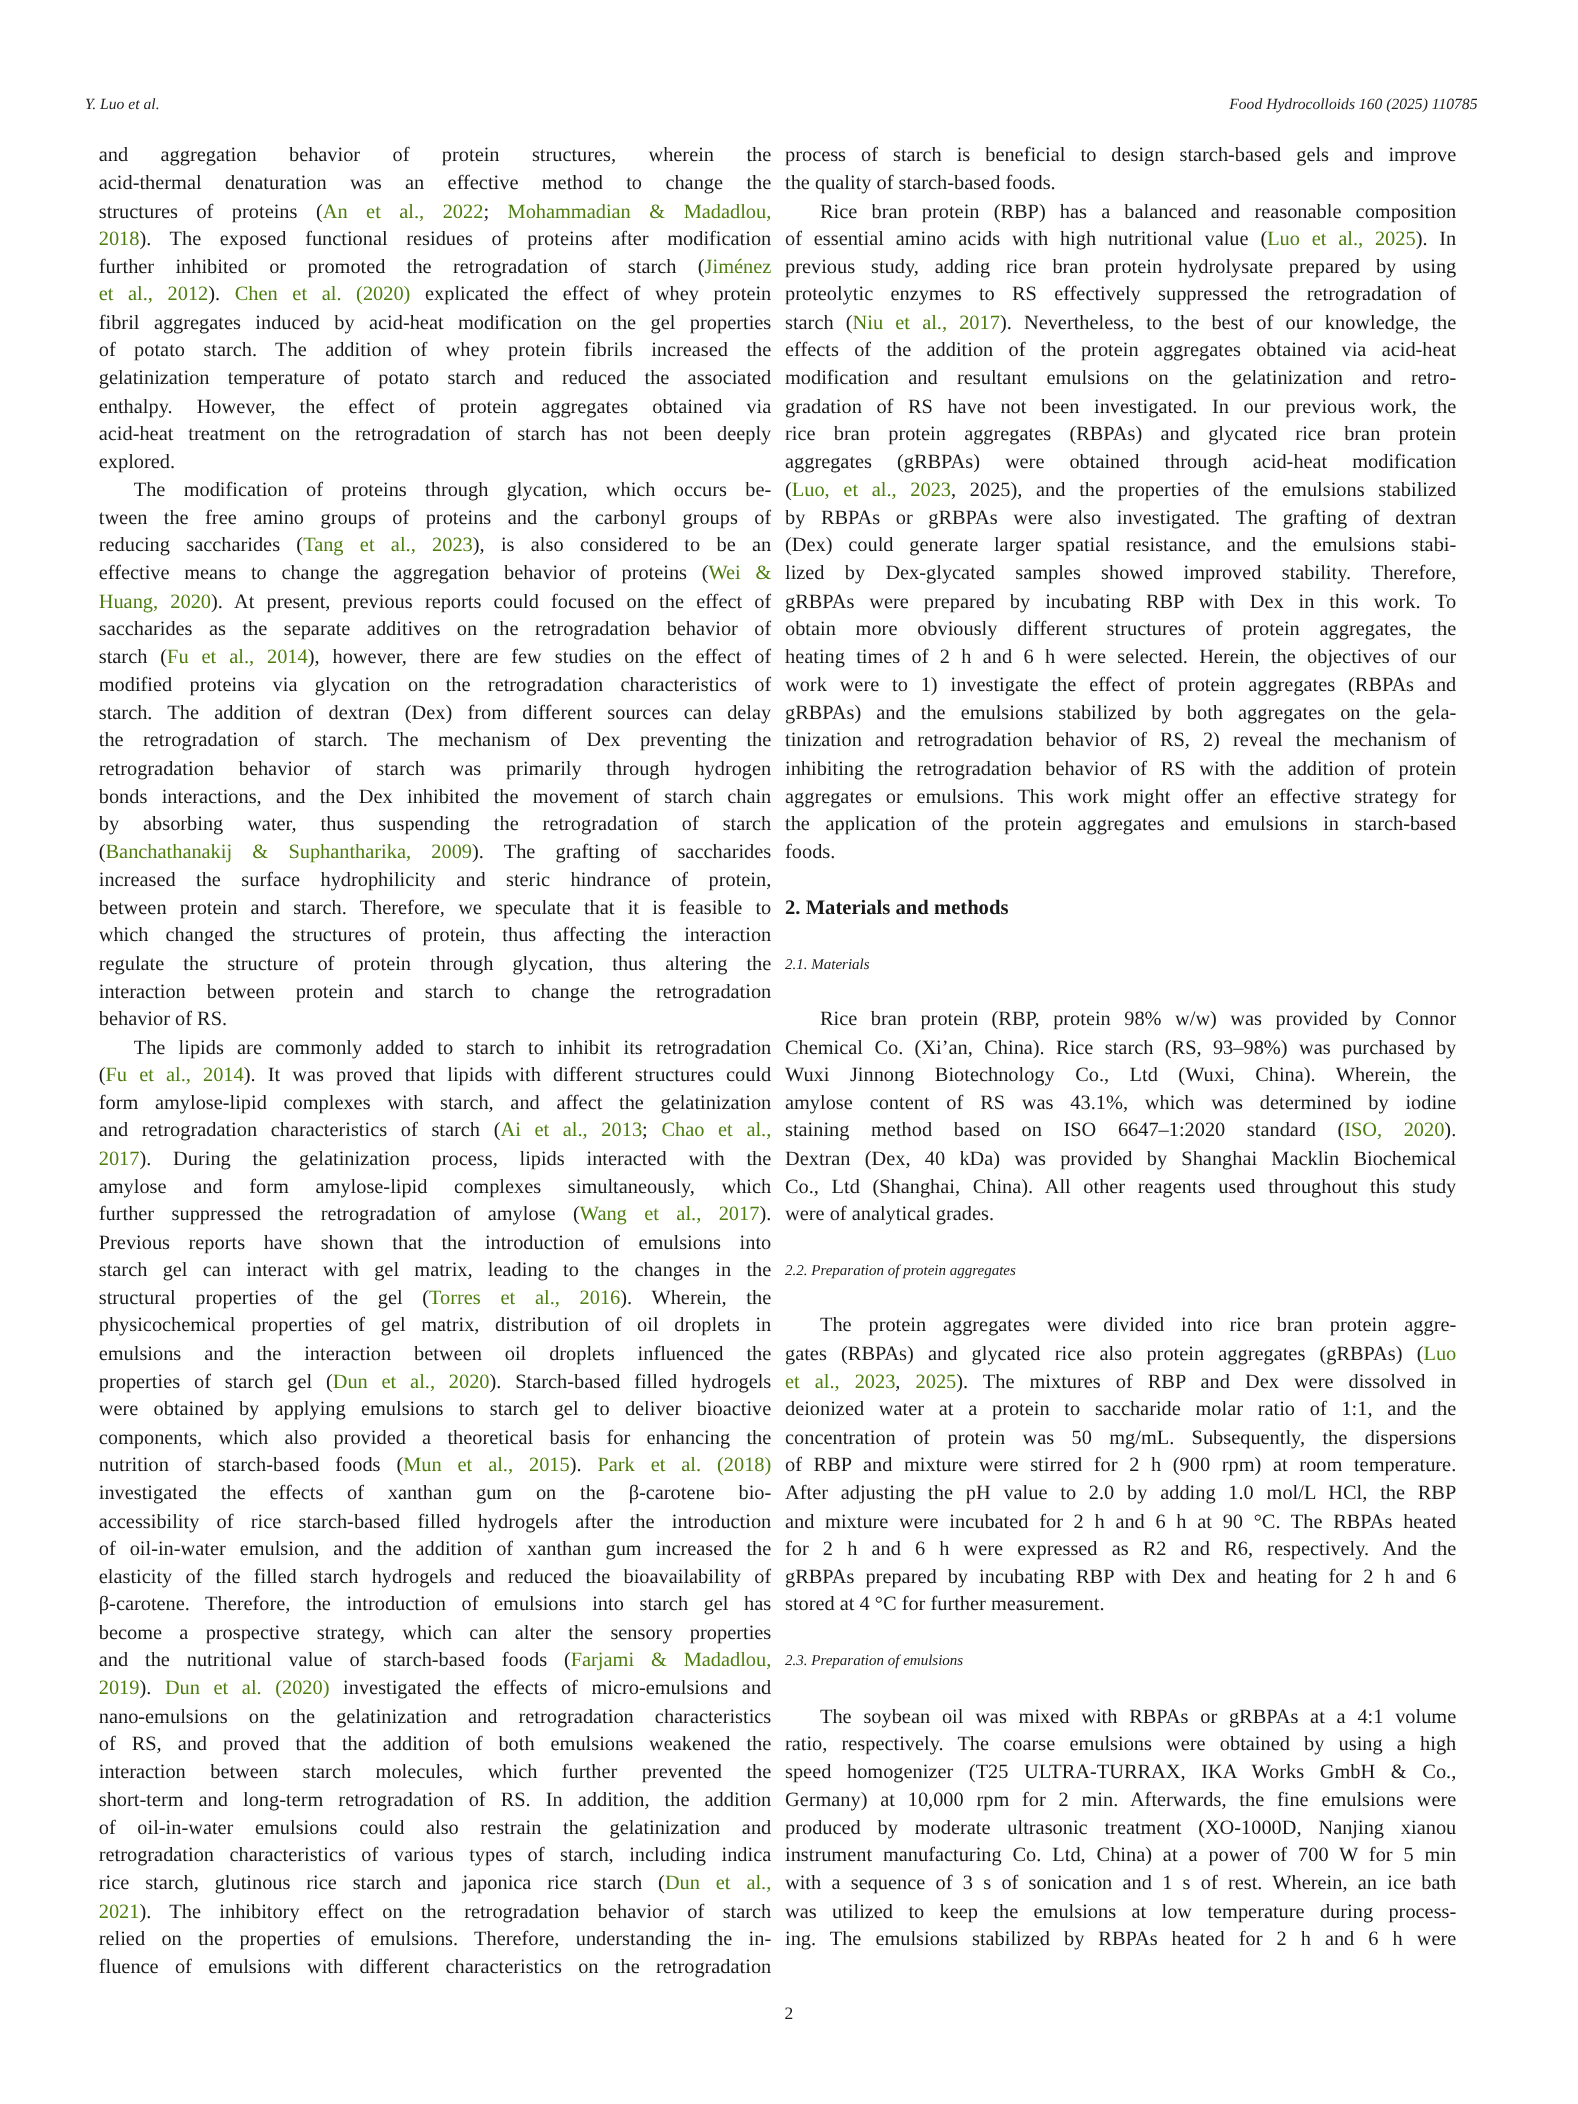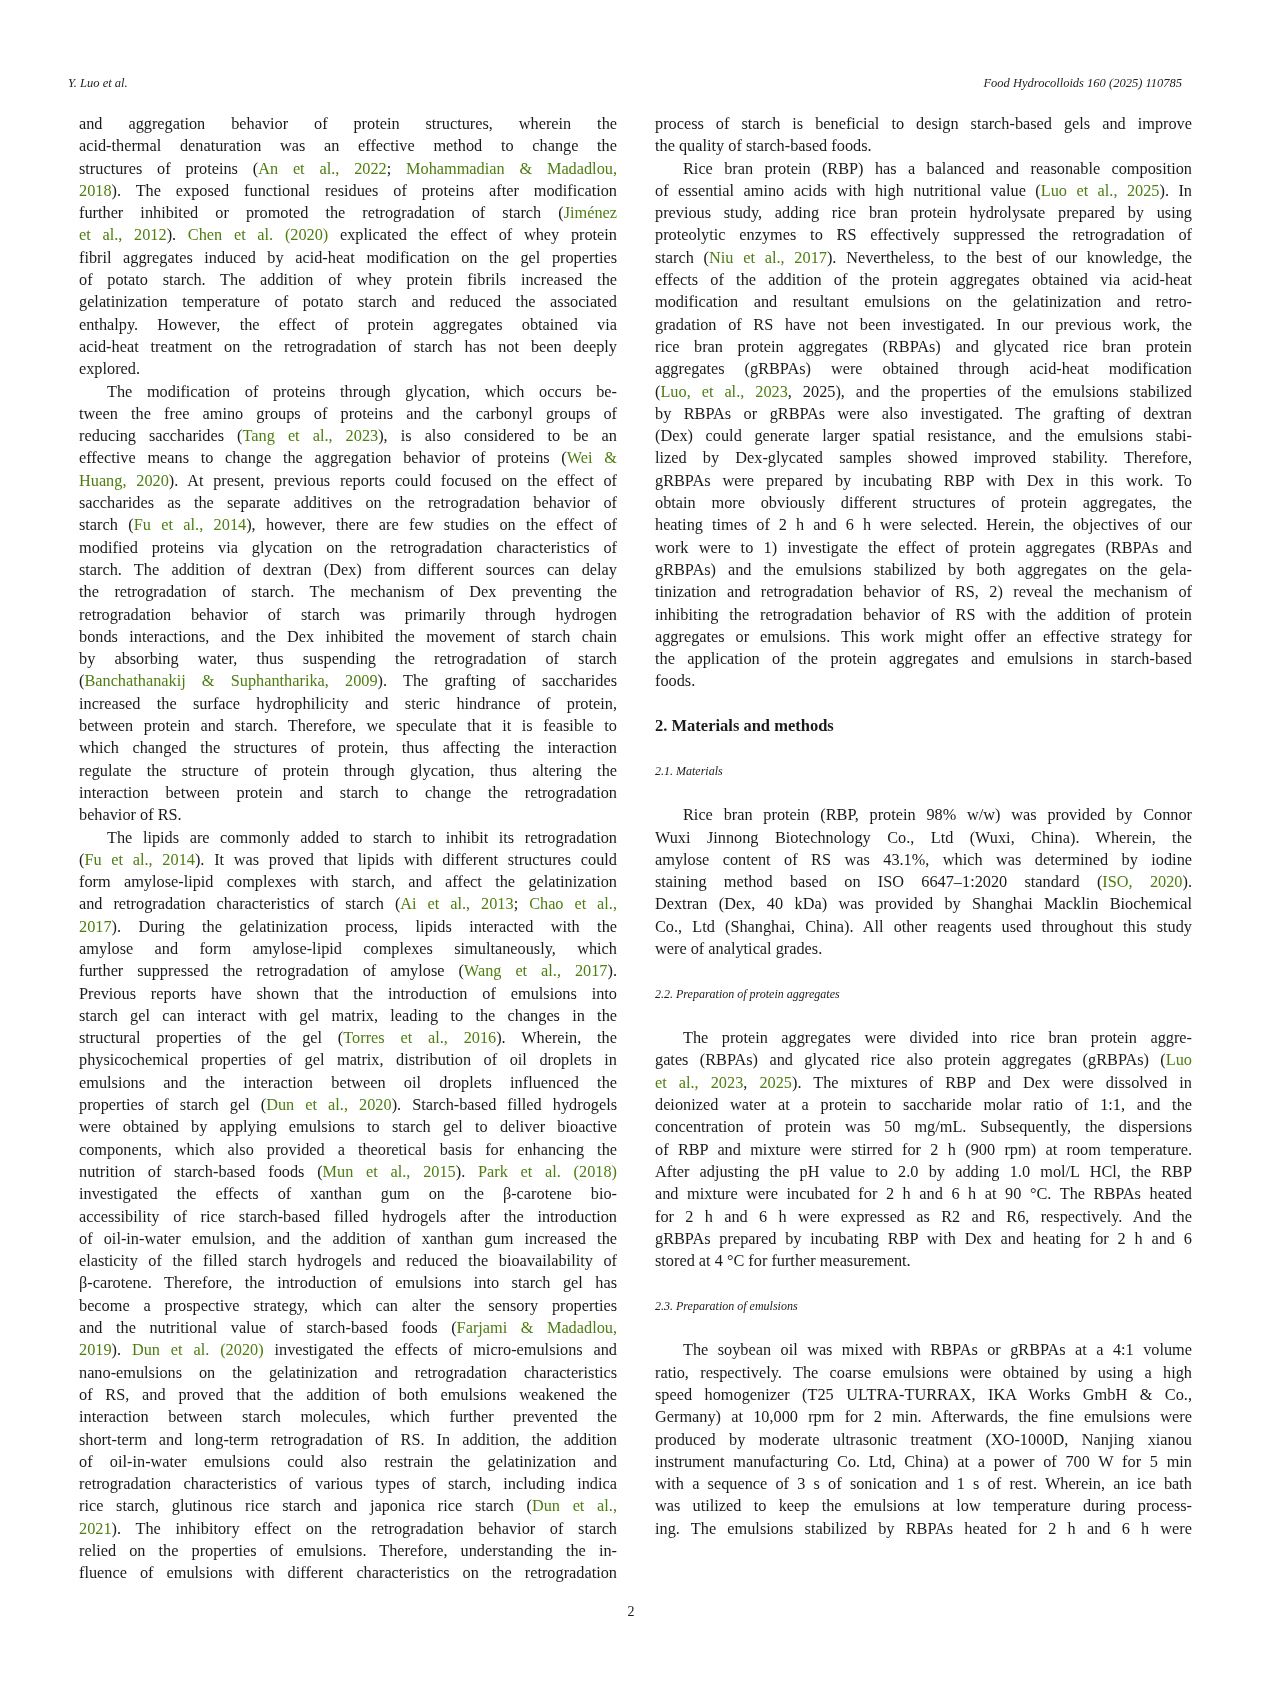--- a/index.html
+++ b/index.html
@@ -3,21 +3,21 @@
 <meta charset="utf-8">
 <style>
   html, body { margin: 0; padding: 0; background: #ffffff; }
   body { width: 1262px; height: 1683px; position: relative; overflow: hidden;
          font-family: "Liberation Serif", "DejaVu Serif", serif; color: #1a1a1a; }
   .running-head { position: absolute; top: 76px; font-style: italic; font-size: 12.5px; color: #222; }
   .rh-left { left: 68px; }
   .rh-right { right: 80px; }
   .col { position: absolute; top: 113px; }
   .col-left { left: 79px; width: 538px; }
-  .col-right { left: 655px; width: 537px; }
+  .col-right { left: 628px; width: 537px; }
   .line { display: block; height: 22.3px; line-height: 22.3px; font-size: 16.3px;
           text-align: justify; text-align-last: justify; white-space: nowrap; overflow: hidden; }
   .line.last { text-align-last: left; }
   .line.indent { text-indent: 28px; }
   .ref { color: #4d7c0f; }
   .sec-head { font-weight: bold; font-size: 16.5px; height: 22.3px; line-height: 22.3px; }
   .sub-head { font-style: italic; font-size: 12px; height: 22.3px; line-height: 22.3px; }
   .gap { height: 22.3px; }
   .page-number { position: absolute; top: 1604px; left: 0; width: 1262px; text-align: center; font-size: 14px; }
 </style>
@@ -121,20 +121,21 @@
     <div class="line "><span>inhibiting the retrogradation behavior of RS with the addition of protein</span></div>
     <div class="line "><span>aggregates or emulsions. This work might offer an effective strategy for</span></div>
     <div class="line "><span>the application of the protein aggregates and emulsions in starch-based</span></div>
     <div class="line last"><span>foods.</span></div>
     <div class="gap"></div>
     <div class="sec-head">2.  Materials and methods</div>
     <div class="gap"></div>
     <div class="sub-head">2.1.  Materials</div>
     <div class="gap"></div>
     <div class="line indent"><span>Rice bran protein (RBP, protein 98% w/w) was provided by Connor</span></div>
+    <div class="line "><span>Chemical Co. (Xi’an, China). Rice starch (RS, 93–98%) was purchased by</span></div>
     <div class="line "><span>Wuxi Jinnong Biotechnology Co., Ltd (Wuxi, China). Wherein, the</span></div>
     <div class="line "><span>amylose content of RS was 43.1%, which was determined by iodine</span></div>
     <div class="line "><span>staining method based on ISO 6647–1:2020 standard (</span><span class="ref">ISO, 2020</span><span>).</span></div>
     <div class="line "><span>Dextran (Dex, 40 kDa) was provided by Shanghai Macklin Biochemical</span></div>
     <div class="line "><span>Co., Ltd (Shanghai, China). All other reagents used throughout this study</span></div>
     <div class="line last"><span>were of analytical grades.</span></div>
     <div class="gap"></div>
     <div class="sub-head">2.2.  Preparation of protein aggregates</div>
     <div class="gap"></div>
     <div class="line indent"><span>The protein aggregates were divided into rice bran protein aggre-</span></div>

